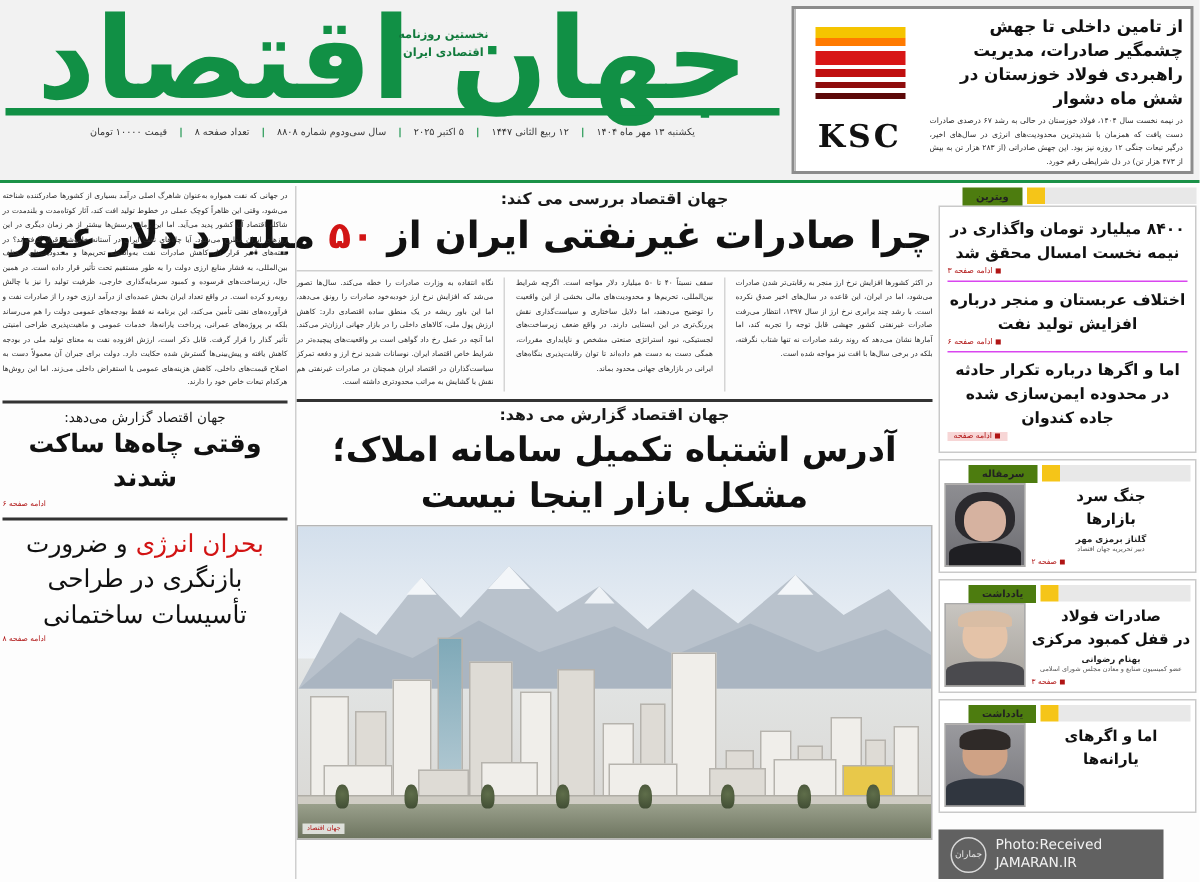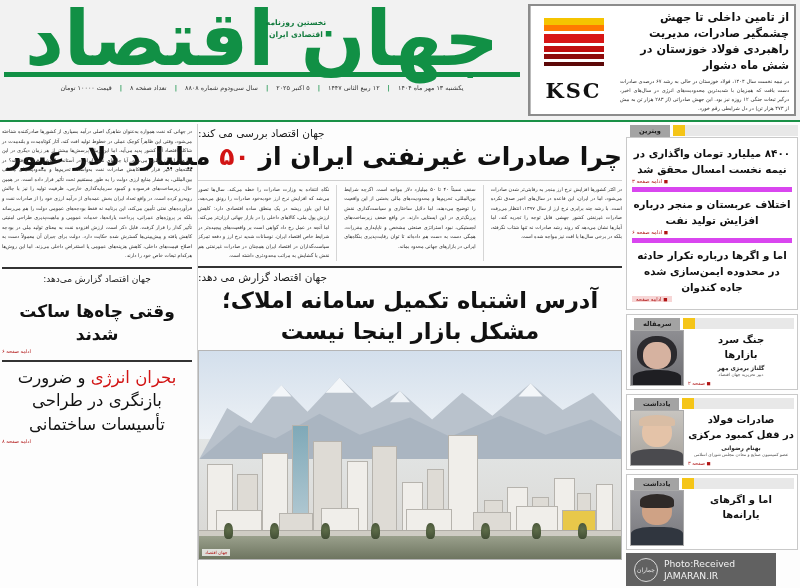--- a/index.html
+++ b/index.html
@@ -108,33 +108,33 @@
   .sidebar {
     position: absolute; top: 124px; right: 2px;
     width: 172px; bottom: 2px;
   }
 
   .badge-row {
     position: relative; height: 13px;
     display: flex; flex-direction: row-reverse; align-items: center;
   }
   .badge {
-    background: #a3a3a3; color: #222;
+    background: #4d7c0f; color: #222;
     font-size: 6.6px; font-weight: bold;
     padding: 2px 9px 2px 9px;
-    margin-left: 4px;
+    margin-left: 16px;
   }
   .badge-chip { width: 12px; height: 11px; background: #f5c518; margin-left: 3px; }
   .badge-line { flex: 1; height: 11px; background: #e8e8e8; }
 
   .vitrin {
     border: 1px solid #c9c9c9; background: #fff;
     padding: 3px 5px 4px 5px;
   }
-  .v-item { padding: 5px 0 3px 0; border-bottom: 5px solid #d946ef; }
+  .v-item { padding: 5px 0 3px 0; border-bottom: 1px solid #d946ef; }
   .v-item:last-child { border-bottom: none; }
   .v-title {
     font-size: 10.4px; font-weight: bold; line-height: 1.5;
     color: #111; text-align: center;
   }
   .v-more {
     font-size: 5.2px; color: #b01414; text-align: left;
     margin-top: 1px; direction: rtl;
   }
   .v-highlight { background: #f7d6d6; display: inline-block; padding: 0 4px; }
@@ -196,22 +196,22 @@
     flex: 0 0 24px;
   }
   .wm-text { color: #f2f2f2; font-size: 9.2px; line-height: 1.28; font-weight: 500; }
 
   
   .middle {
     position: absolute; top: 124px; right: 178px;
     width: 424px; bottom: 2px;
   }
   .kicker {
-    font-size: 10.5px; color: #1a1a1a; text-align: left;
-    margin: 3px 0 2px 0; font-weight: normal;
+    font-size: 10.5px; color: #1a1a1a; text-align: center;
+    margin: 3px 0 2px 0; font-weight: bold;
   }
   .headline-main {
     font-size: 25px; font-weight: bold; color: #111;
     text-align: center; line-height: 1.3; letter-spacing: -0.6px;
     white-space: nowrap;
   }
   .hl-red { color: #d21414; }
   .cols3 {
     display: flex; flex-direction: row-reverse; gap: 7px;
     margin-top: 6px; border-top: 1px solid #cfcfcf; padding-top: 4px;
@@ -270,21 +270,21 @@
     width: 196px; bottom: 2px;
     border-right: 1px solid #cfcfcf; padding-right: 5px;
   }
   .lc-body {
     font-size: 4.9px; line-height: 1.95; color: #2a2a2a;
     text-align: justify; margin-top: 3px;
   }
   .lc-kicker { font-size: 9px; text-align: center; color: #1a1a1a; margin-top: 5px; }
   .headline-3 {
     font-size: 17px; font-weight: bold; text-align: center;
-    color: #111; line-height: 1.35; margin-top: 16px;
+    color: #111; line-height: 1.35; margin-top: 1px;
   }
   .headline-4 {
     font-size: 16.5px; font-weight: normal; text-align: center;
     color: #111; line-height: 1.42; margin-top: 2px; letter-spacing: -0.3px;
   }
   .lc-more { font-size: 5px; color: #b01414; text-align: left; margin-top: 2px; }
   .lc-rule-thick { height: 2px; background: #333; margin: 6px 0 4px 0; }
 </style>
 </head>
 <body>

